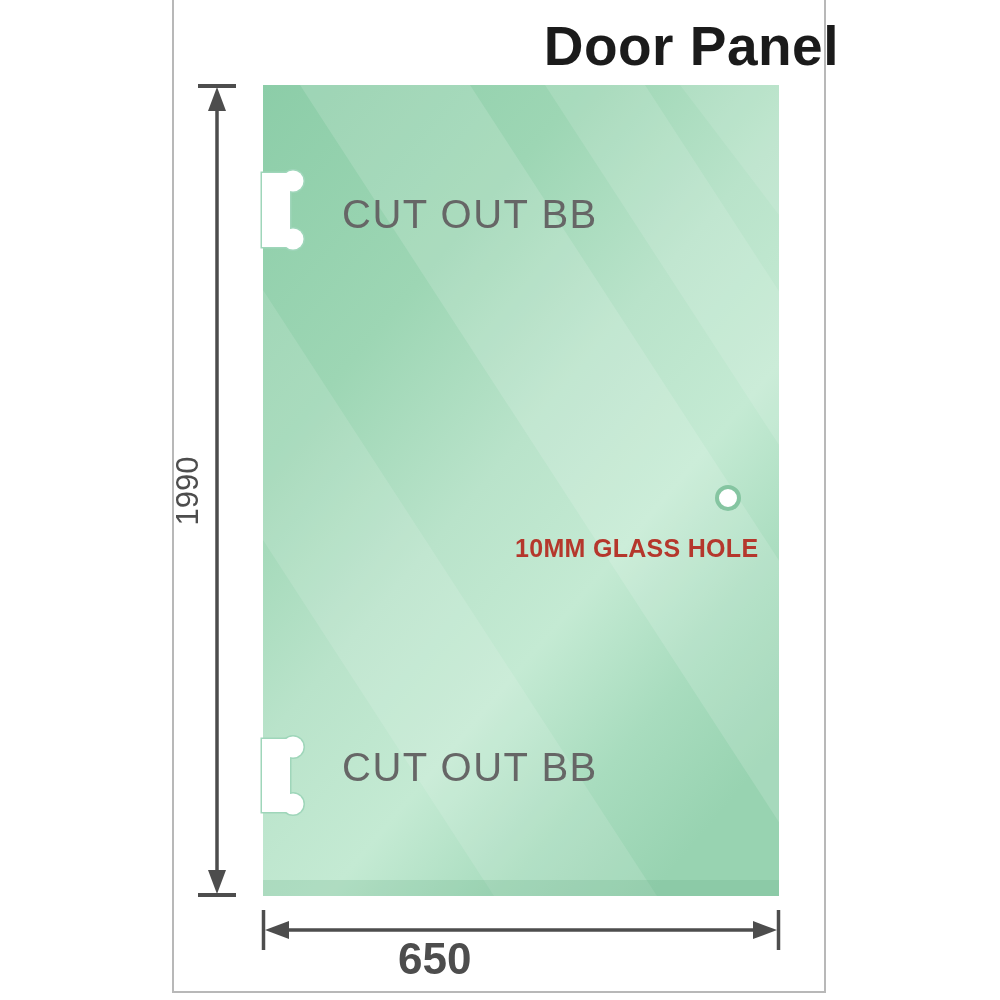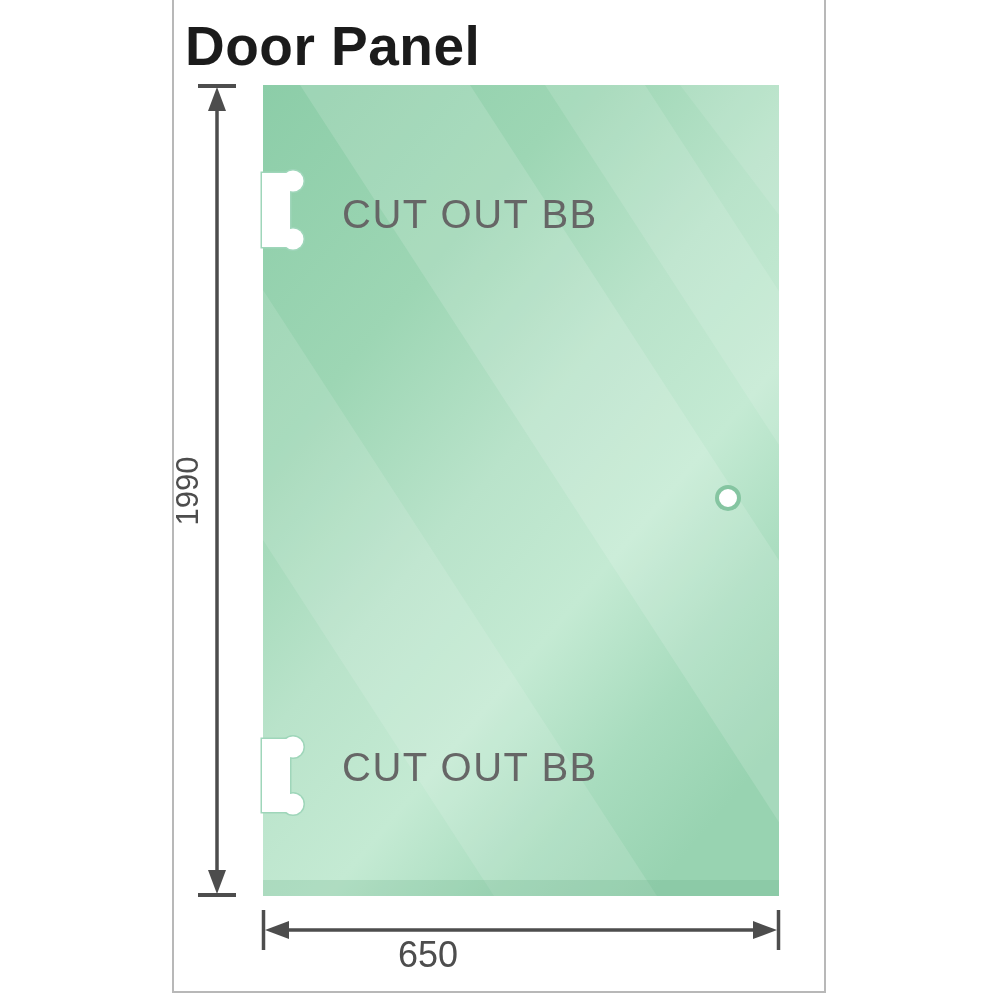--- a/index.html
+++ b/index.html
@@ -15,21 +15,21 @@
     left:172px;top:-4px;
     width:654px;height:997px;
     box-sizing:border-box;
     border:2px solid #b8b8b8;
     background:transparent;
   }
   .title{
     position:absolute;
     left:185px;top:14px;width:654px;
     margin:0;
-    text-align:left;
+    text-align:right;
     font-size:55px;
     font-weight:700;
     letter-spacing:0.5px;
     color:#1b1b1b;
   }
   .diagram-svg{position:absolute;left:0;top:0;}
   .label{position:absolute;line-height:1;white-space:nowrap;}
   .cutout-label{
     font-size:40px;
     letter-spacing:1.5px;
@@ -43,21 +43,22 @@
     font-size:25px;
     font-weight:700;
     letter-spacing:0.3px;
     color:#b5372c;
   }
   .dim-label{color:#4d4d4d;}
   .dim-label.width{
     left:398px;top:937px;
     width:60px;
     text-align:center;
-    font-size:36px;
+    font-size:44px;
+    font-weight:bold;
   }
   .dim-label.height{
     left:148px;top:475px;
     width:80px;height:32px;
     text-align:center;
     font-size:31px;
     transform:rotate(-90deg);
   }
 </style>
 </head>
@@ -137,18 +138,19 @@
       <line x1="272" y1="930" x2="770" y2="930" stroke-width="3.5"></line>
       <polygon points="265,930 289,921 289,939" stroke="none"></polygon>
       <polygon points="777,930 753,921 753,939" stroke="none"></polygon>
     </g>
   </svg>
 
   <div class="label cutout-label top">CUT OUT BB</div>
 
   <div class="label cutout-label bottom">CUT OUT BB</div>
 
+  <div class="label hole-label">10MM GLASS HOLE</div>
 
   <div class="label dim-label height">1990</div>
 
   <div class="label dim-label width">650</div>
 
 </div>
 
 </body></html>

